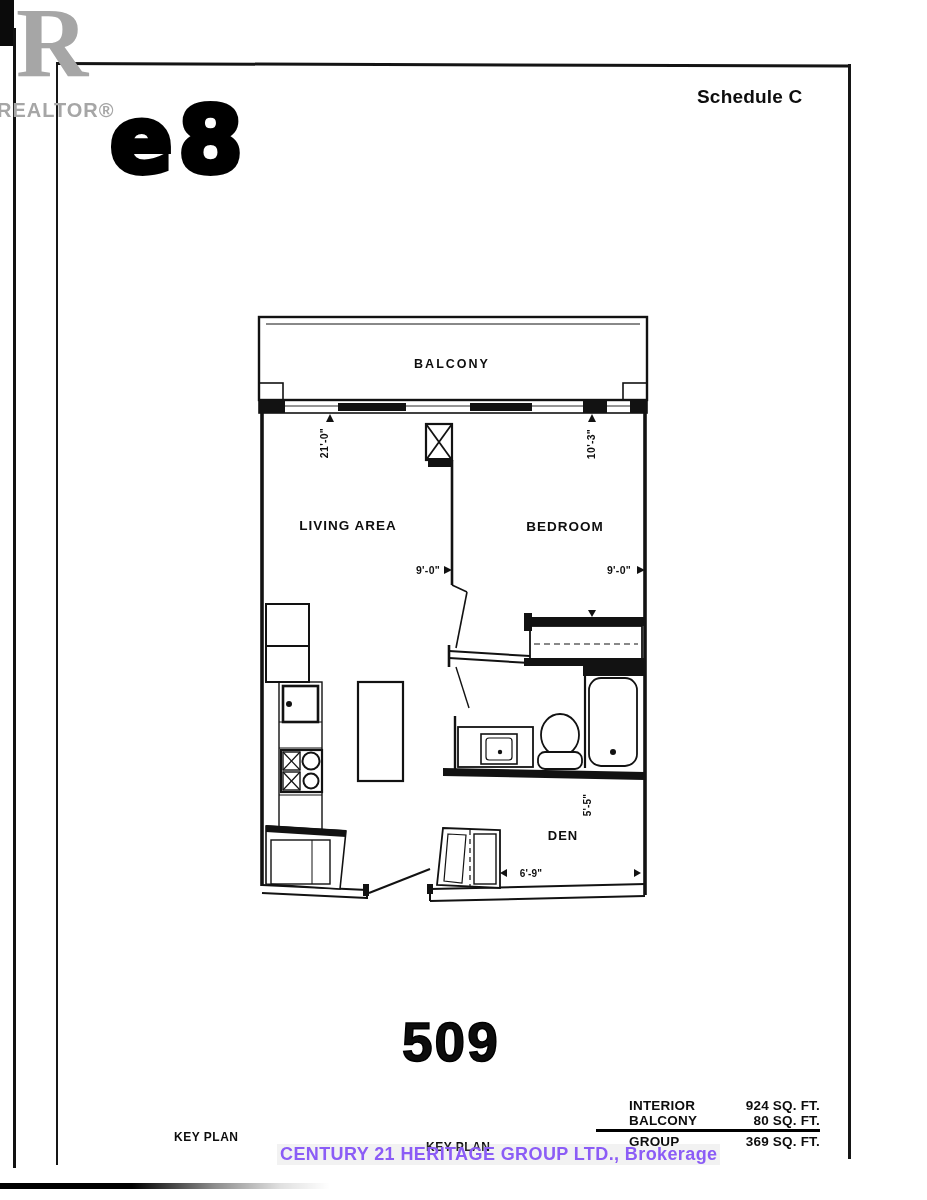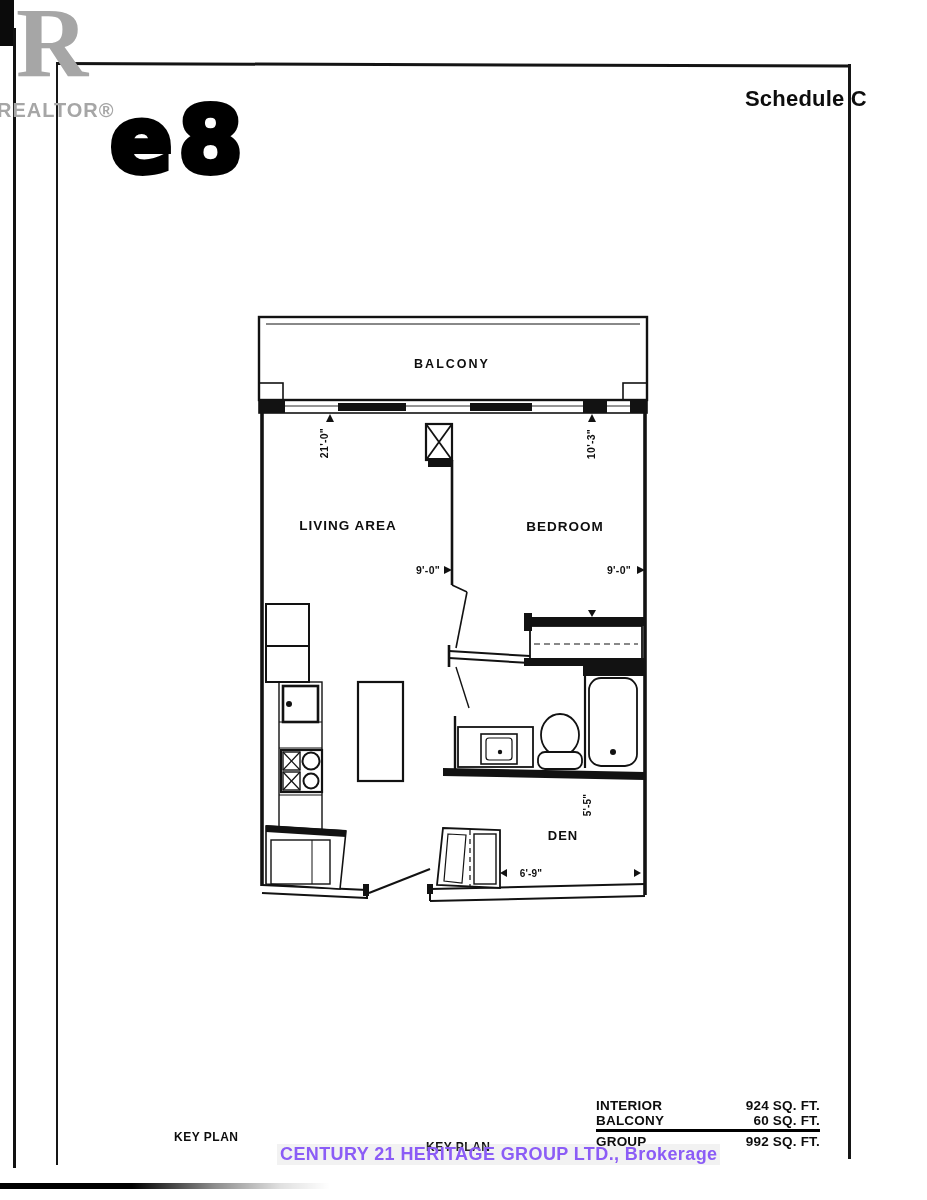--- a/index.html
+++ b/index.html
@@ -21,29 +21,29 @@
   
   .realtor-r{left:16px;top:-10px;font-family:"Liberation Serif",serif;font-weight:bold;
     font-size:100px;line-height:1.05;color:#a6a6a6;}
   .realtor-word{left:-3px;top:99px;font-size:20px;font-weight:bold;letter-spacing:1px;color:#a6a6a6;}
 
   
   .building-logo{left:110px;top:96px;font-family:"DejaVu Sans",sans-serif;font-weight:900;
     font-size:92px;line-height:1;letter-spacing:6px;color:#000;
     -webkit-text-stroke:6px #000;transform:scaleY(0.98);}
 
-  .schedule{left:745px;top:86px;font-size:22px;font-weight:bold;letter-spacing:0.2px;}
+  .schedule{left:697px;top:86px;font-size:19px;font-weight:bold;letter-spacing:0.2px;}
 
   .unit-number{left:402px;top:1010px;font-size:55px;font-weight:900;letter-spacing:2px;
     -webkit-text-stroke:1.5px #000;}
 
   
   .area-table{left:596px;top:1098px;width:224px;z-index:3;}
   .area-row{display:flex;justify-content:space-between;font-size:13.5px;font-weight:bold;
-    line-height:15px;letter-spacing:0.2px;}
+    line-height:15px;letter-spacing:0.2px;margin-left:33px;}
   .area-divider{border-top:3px solid #000;margin:1px 0 2px 0;}
 
   .keyplan-left{left:174px;top:1130px;font-size:12px;font-weight:bold;letter-spacing:0.5px;}
   .keyplan-right{left:426px;top:1140px;font-size:12px;font-weight:bold;letter-spacing:0.5px;}
 
   .brokerage-watermark{left:277px;top:1144px;font-size:18px;font-weight:bold;letter-spacing:0.4px;
     color:#8b5cf6;background:rgba(175,175,175,0.16);padding:0 3px;z-index:1;white-space:nowrap;}
 
   
   svg.plan{left:0;top:0;width:927px;height:1200px;}
@@ -187,34 +187,35 @@
     <text x="563" y="840" text-anchor="middle" class="room-label-sm">DEN</text>
 
     <text transform="translate(328,443) rotate(-90)" text-anchor="middle" class="dim">21'-0"</text>
     <text transform="translate(595,444) rotate(-90)" text-anchor="middle" class="dim">10'-3"</text>
     <text x="428" y="574" text-anchor="middle" class="dim">9'-0"</text>
     <text x="619" y="574" text-anchor="middle" class="dim">9'-0"</text>
     <text transform="translate(591,805) rotate(-90)" text-anchor="middle" class="dim-sm">5'-5"</text>
     <text x="531" y="877" text-anchor="middle" class="dim-sm">6'-9"</text>
   </svg>
 
+  <div class="abs unit-number">509</div>
 
   <div class="abs area-table">
     <div class="area-row">
       <span>INTERIOR</span>
       <span>924 SQ. FT.</span>
     </div>
     <div class="area-row">
       <span>BALCONY</span>
-      <span>60 SQ. FT.</span>
+      <span>80 SQ. FT.</span>
     </div>
     <div class="area-divider"></div>
     <div class="area-row">
       <span>GROUP</span>
-      <span>992 SQ. FT.</span>
+      <span>369 SQ. FT.</span>
     </div>
   </div>
 
   <div class="abs keyplan-left">KEY PLAN</div>
   <div class="abs keyplan-right">KEY PLAN</div>
   <div class="abs brokerage-watermark">CENTURY 21 HERITAGE GROUP LTD., Brokerage</div>
 
 </div>
 
 </body></html>

